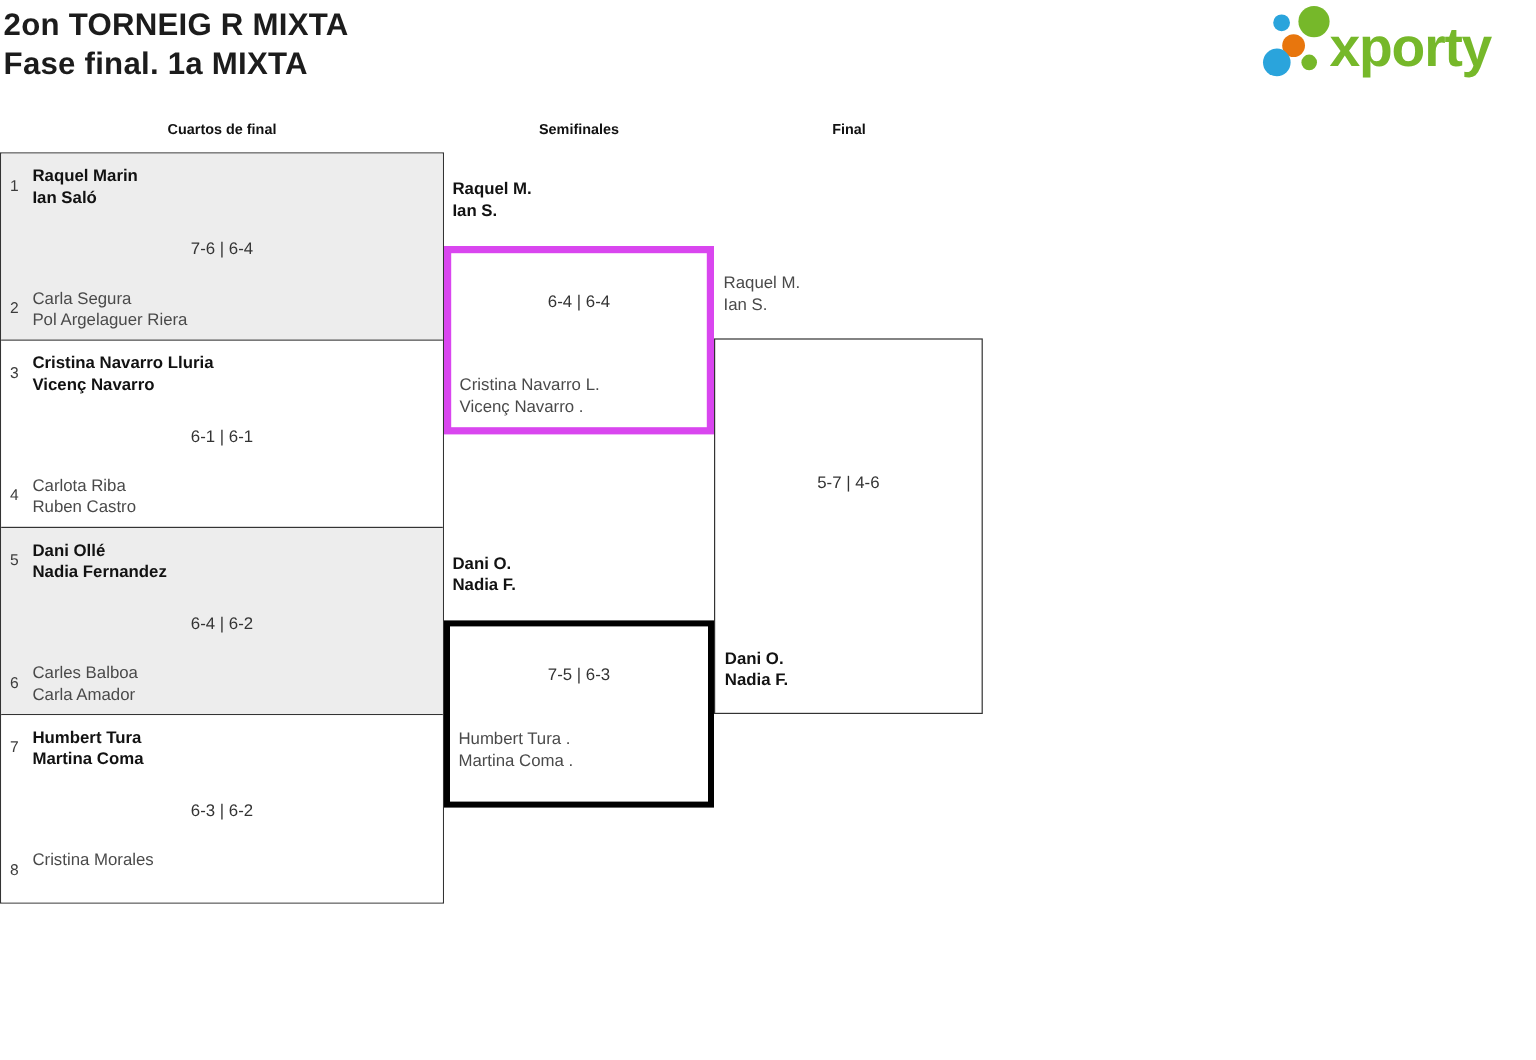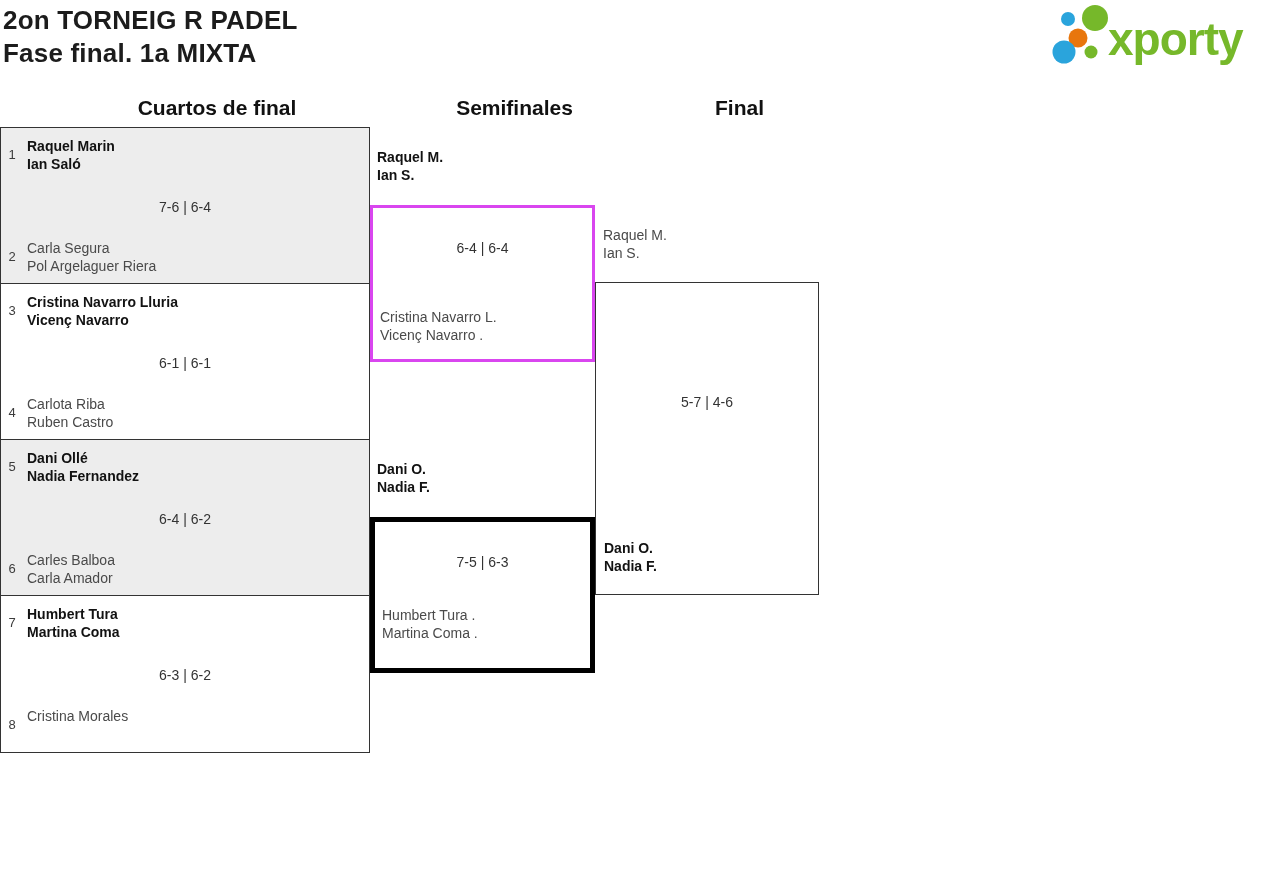--- a/index.html
+++ b/index.html
@@ -30,26 +30,25 @@
     top: 2px;
     width: 230px;
     height: 76px;
   }
 
   
   .round-header {
     position: absolute;
     top: 97px;
     height: 22px;
-    font-size: 21px;
+    font-size: 12px;
     font-weight: 700;
     color: #111111;
     text-align: center;
     line-height: 22px;
-    margin-left: 32px;
   }
   .rh-qf { left: 0px;   width: 370px; }
   .rh-sf { left: 370px; width: 225px; }
   .rh-f  { left: 595px; width: 225px; }
 
   
   .qf-col {
     position: absolute;
     left: 0px;
     top: 127px;
@@ -112,21 +111,21 @@
     line-height: 18px;
     color: #4a4a4a;
     white-space: nowrap;
   }
   .float-team.winner { font-weight: 700; color: #121212; }
 
   .sf-box-1 {
     position: absolute;
     left: 370px; top: 205px;
     width: 225px; height: 157px;
-    border: 3px solid #d946ef;
+    border: 6px solid #d946ef;
     box-sizing: border-box;
     background: #ffffff;
   }
   .sf-box-2 {
     position: absolute;
     left: 370px; top: 517px;
     width: 225px; height: 156px;
     border: 5px solid #000000;
     box-sizing: border-box;
     background: #ffffff;
@@ -167,21 +166,21 @@
   .lbl-sf1 { left: 377px; top: 148px; }
   .lbl-sf2 { left: 377px; top: 460px; }
   .lbl-final-top { left: 603px; top: 226px; }
 </style>
 </head>
 <body>
 
 <div class="page">
 
   <div class="title">
-    <div>2on TORNEIG R PADEL</div>
+    <div>2on TORNEIG R MIXTA</div>
     <div>Fase final. 1a MIXTA</div>
   </div>
 
   <div class="logo">
     <svg width="230" height="76" viewBox="0 0 230 76">
       <g>
         <circle cx="49" cy="16" r="13" fill="#76b82a"></circle>
         <circle cx="22" cy="17" r="7" fill="#2aa4dc"></circle>
         <circle cx="32" cy="36" r="9.5" fill="#e8760d"></circle>
         <circle cx="18" cy="50" r="11.5" fill="#2aa4dc"></circle>

